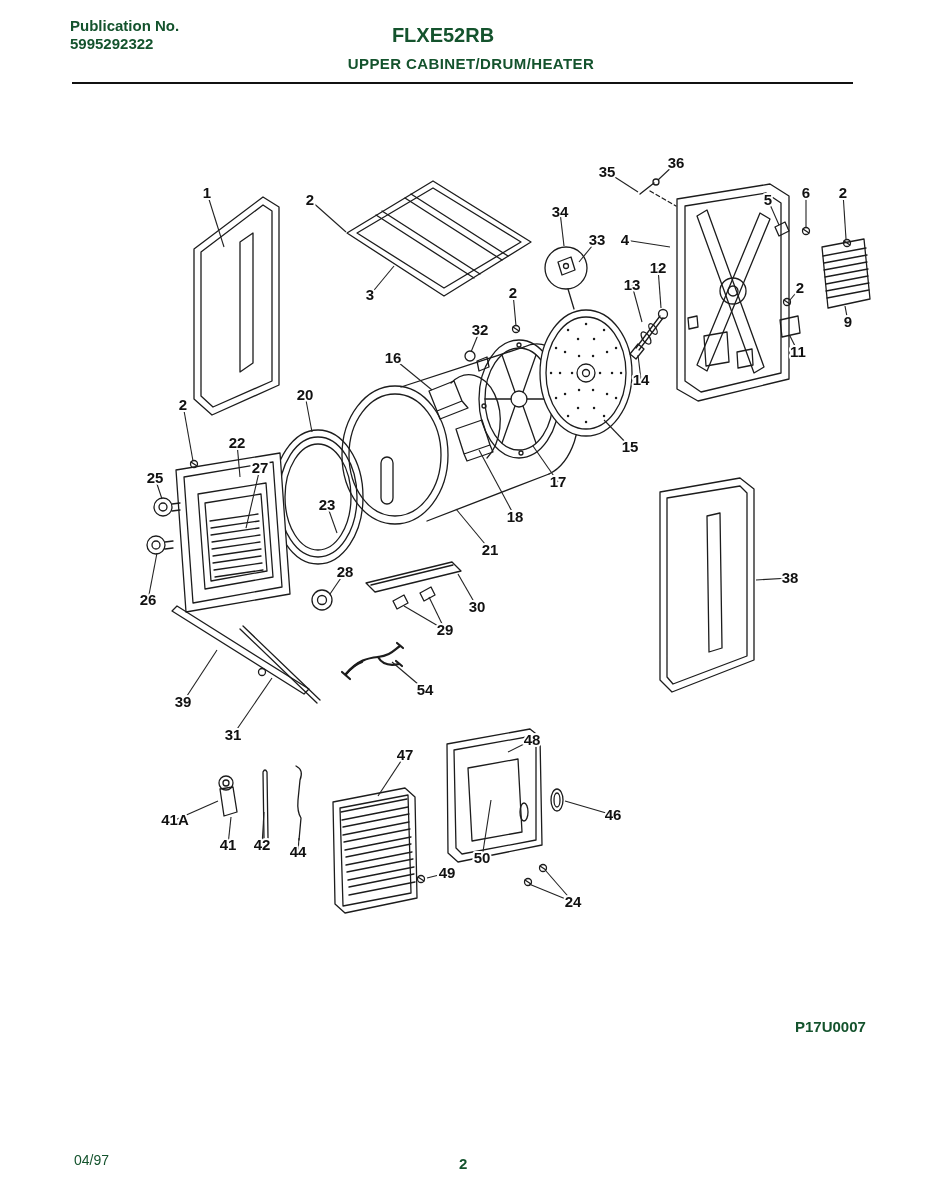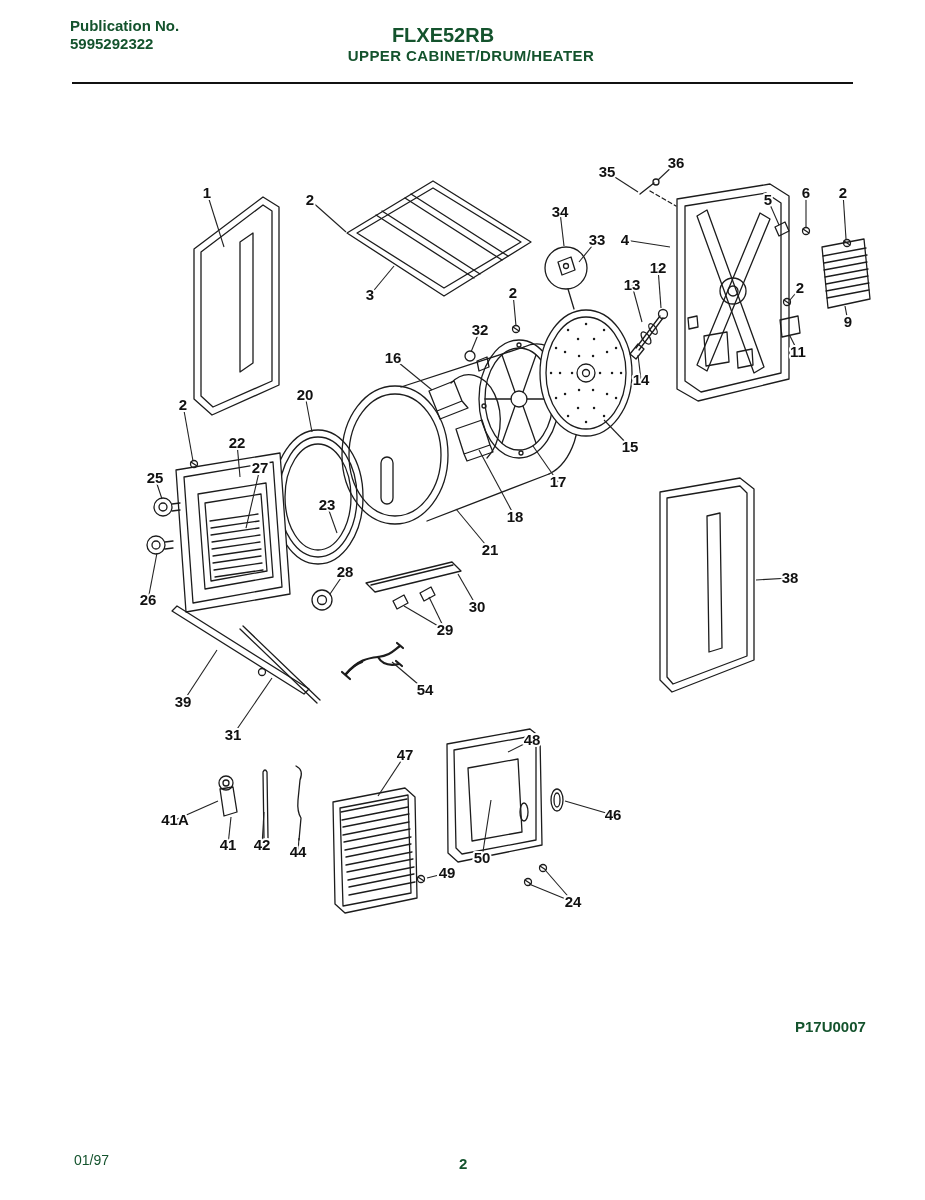--- a/index.html
+++ b/index.html
@@ -4,21 +4,21 @@
 <style>
   * { margin:0; padding:0; box-sizing:border-box; }
   html,body { background:#ffffff; }
   .page {
     position:relative; width:925px; height:1200px; background:#ffffff;
     font-family:"Liberation Sans", sans-serif; color:#14532d; overflow:hidden;
   }
   .abs { position:absolute; }
   .pub { left:70px; top:17px; font-size:15px; font-weight:bold; line-height:18px; }
   .model { left:443px; top:24px; transform:translateX(-50%); font-size:20px; font-weight:bold; }
-  .title { left:471px; top:47px; transform:translateX(-50%); font-size:15px; font-weight:bold; letter-spacing:0.4px; }
+  .title { left:471px; top:55px; transform:translateX(-50%); font-size:15px; font-weight:bold; letter-spacing:0.4px; }
   .rule { left:72px; top:82px; width:781px; height:2px; background:#111; }
   .code { left:795px; top:1018px; font-size:15px; font-weight:bold;text-align:center; }
   .date { left:74px; top:1152px; font-size:14px; }
   .pageno { left:459px; top:1155px; font-size:15px; font-weight:bold; }
   svg.diagram { position:absolute; left:0; top:0; }
   .art { fill:none; stroke:#1c1c1c; stroke-width:1.3; stroke-linejoin:round; stroke-linecap:round; }
   .thick { stroke-width:2.2; }
   .dash { stroke-dasharray:4 3; }
   .dots { stroke-width:2.4; stroke-linecap:round; }
   .leader { stroke:#222; stroke-width:1.1; }
@@ -353,15 +353,15 @@
         <line x1="228" y1="845" x2="231" y2="817" class="leader"></line>
         <text x="228" y="850" class="callout">41</text>
         <line x1="262" y1="845" x2="264" y2="812" class="leader"></line>
         <text x="262" y="850" class="callout">42</text>
         <line x1="298" y1="852" x2="299" y2="838" class="leader"></line>
         <text x="298" y="857" class="callout">44</text>
       </g>
   </svg>
 
   <div class="abs code">P17U0007</div>
-  <div class="abs date">01/97</div>
+  <div class="abs date">04/97</div>
   <div class="abs pageno">2</div>
 </div>
 
 </body></html>

